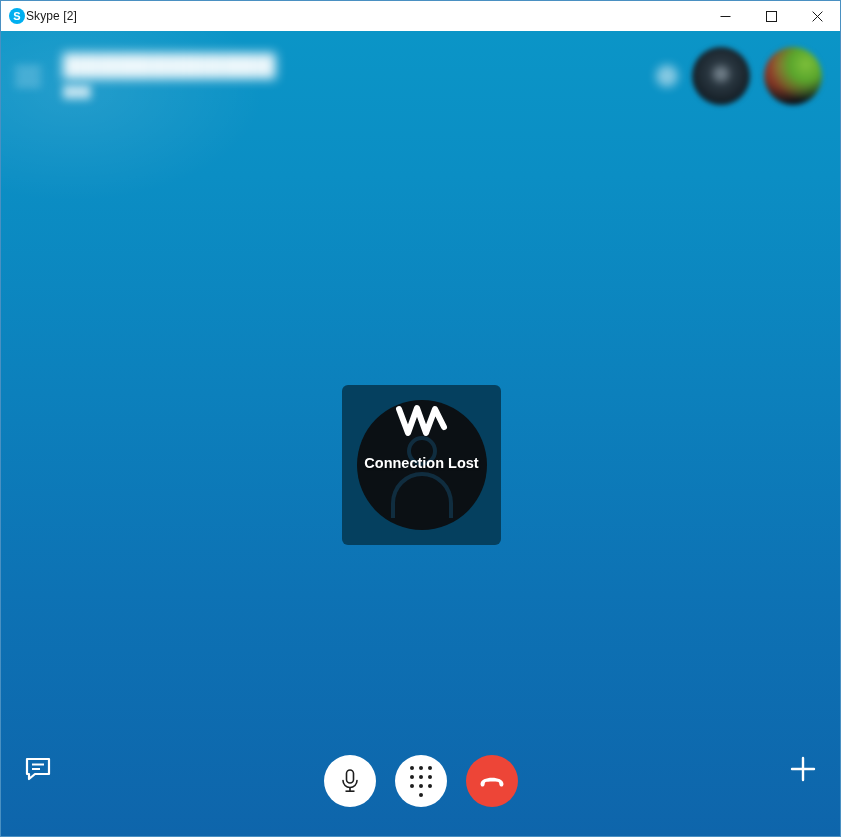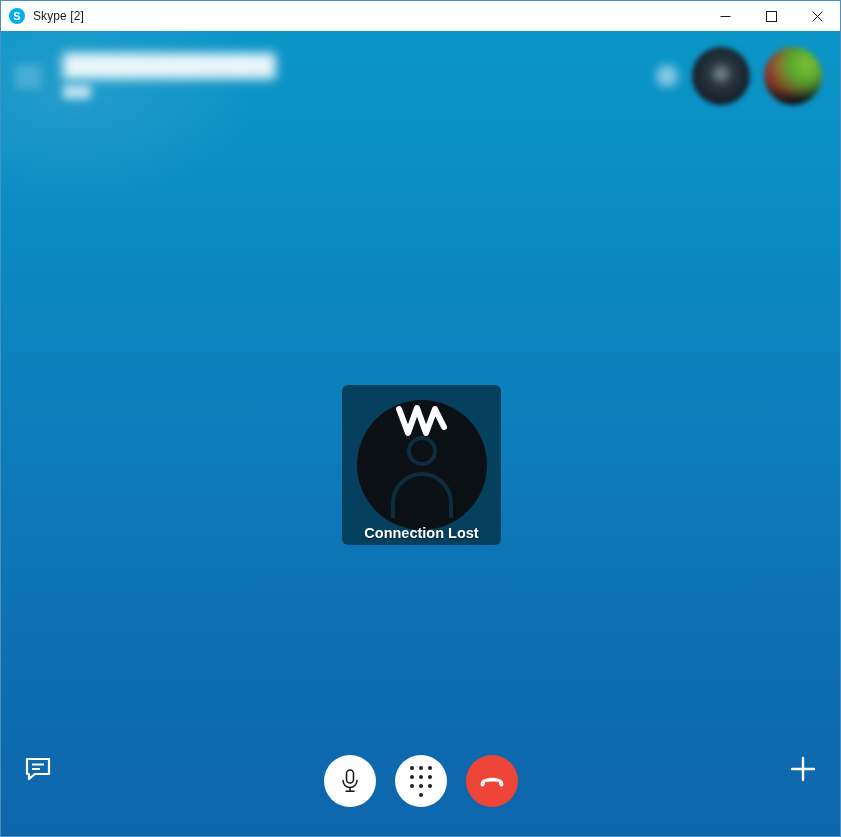--- a/index.html
+++ b/index.html
@@ -26,21 +26,21 @@
     height: 30px;
     flex: 0 0 30px;
     background: #ffffff;
     display: flex;
     align-items: center;
     position: relative;
   }
   .title-left {
     display: flex;
     align-items: center;
-    gap: 8px;
+    gap: 1px;
     padding-left: 8px;
   }
   .skype-logo {
     width: 16px; height: 16px;
     border-radius: 50%;
     background: #00aff0;
     position: relative;
     flex: 0 0 16px;
   }
   .skype-logo::after {
@@ -240,22 +240,22 @@
     position: absolute;
     left: 50%; top: 18px;
     transform: translateX(-50%);
     width: 54px; height: 34px;
   }
   .card-text {
     position: absolute;
     left: 0; top: 0;
     width: 100%; height: 100%;
     display: flex;
-    flex-direction: row;
-    align-items: flex-end;
+    flex-direction: column;
+    align-items: center;
     justify-content: center;
     padding: 0 6px;
     text-align: center;
   }
   .card-title {
     font-size: 14.5px;
     font-weight: bold;
     color: #ffffff;
     line-height: 1.2;
     margin-bottom: 3px;

